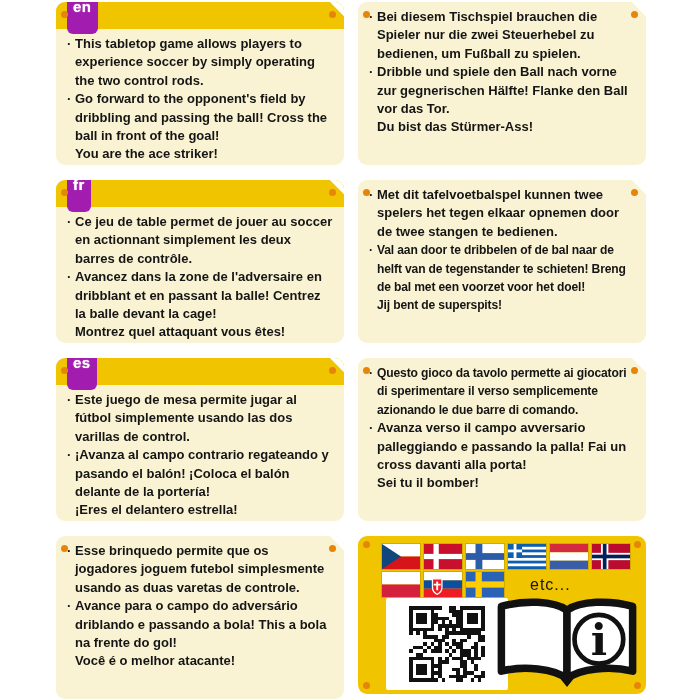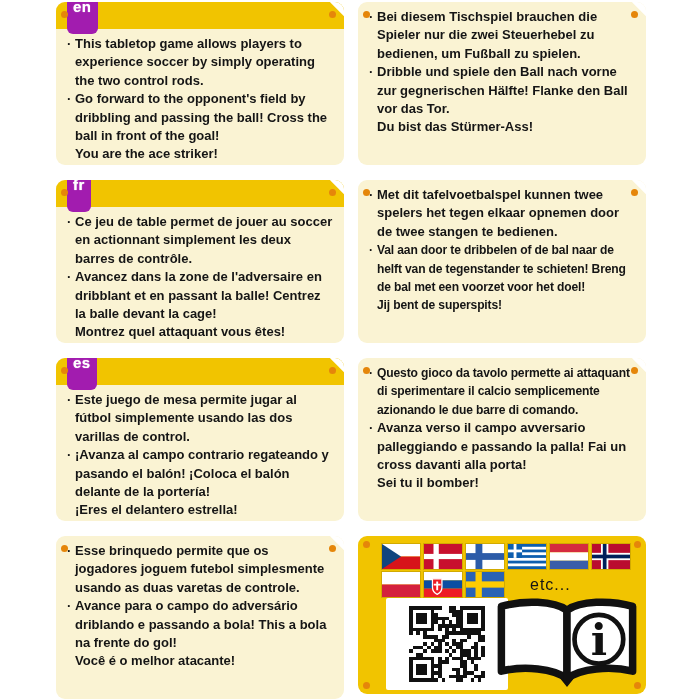--- a/index.html
+++ b/index.html
@@ -118,21 +118,21 @@
 ¡Eres el delantero estrella!</span>
           </div>
         </div>
       </div>
       <div class="card">
         <span class="corner-dot dot-tl"></span>
         <span class="corner-dot dot-tr"></span>
         <div class="card-body">
           <div class="bullet condensed">
             <span class="b-dot">·</span>
-            <span class="b-txt">Questo gioco da tavolo permette ai attaquant di sperimentare il calcio semplicemente azionando le due barre di comando.</span>
+            <span class="b-txt">Questo gioco da tavolo permette ai giocatori di sperimentare il verso semplicemente azionando le due barre di comando.</span>
           </div>
           <div class="bullet">
             <span class="b-dot">·</span>
             <span class="b-txt">Avanza verso il campo avversario palleggiando e passando la palla! Fai un cross davanti alla porta!
 Sei tu il bomber!</span>
           </div>
         </div>
       </div>
       <div class="card">
         <span class="corner-dot dot-tl"></span>

